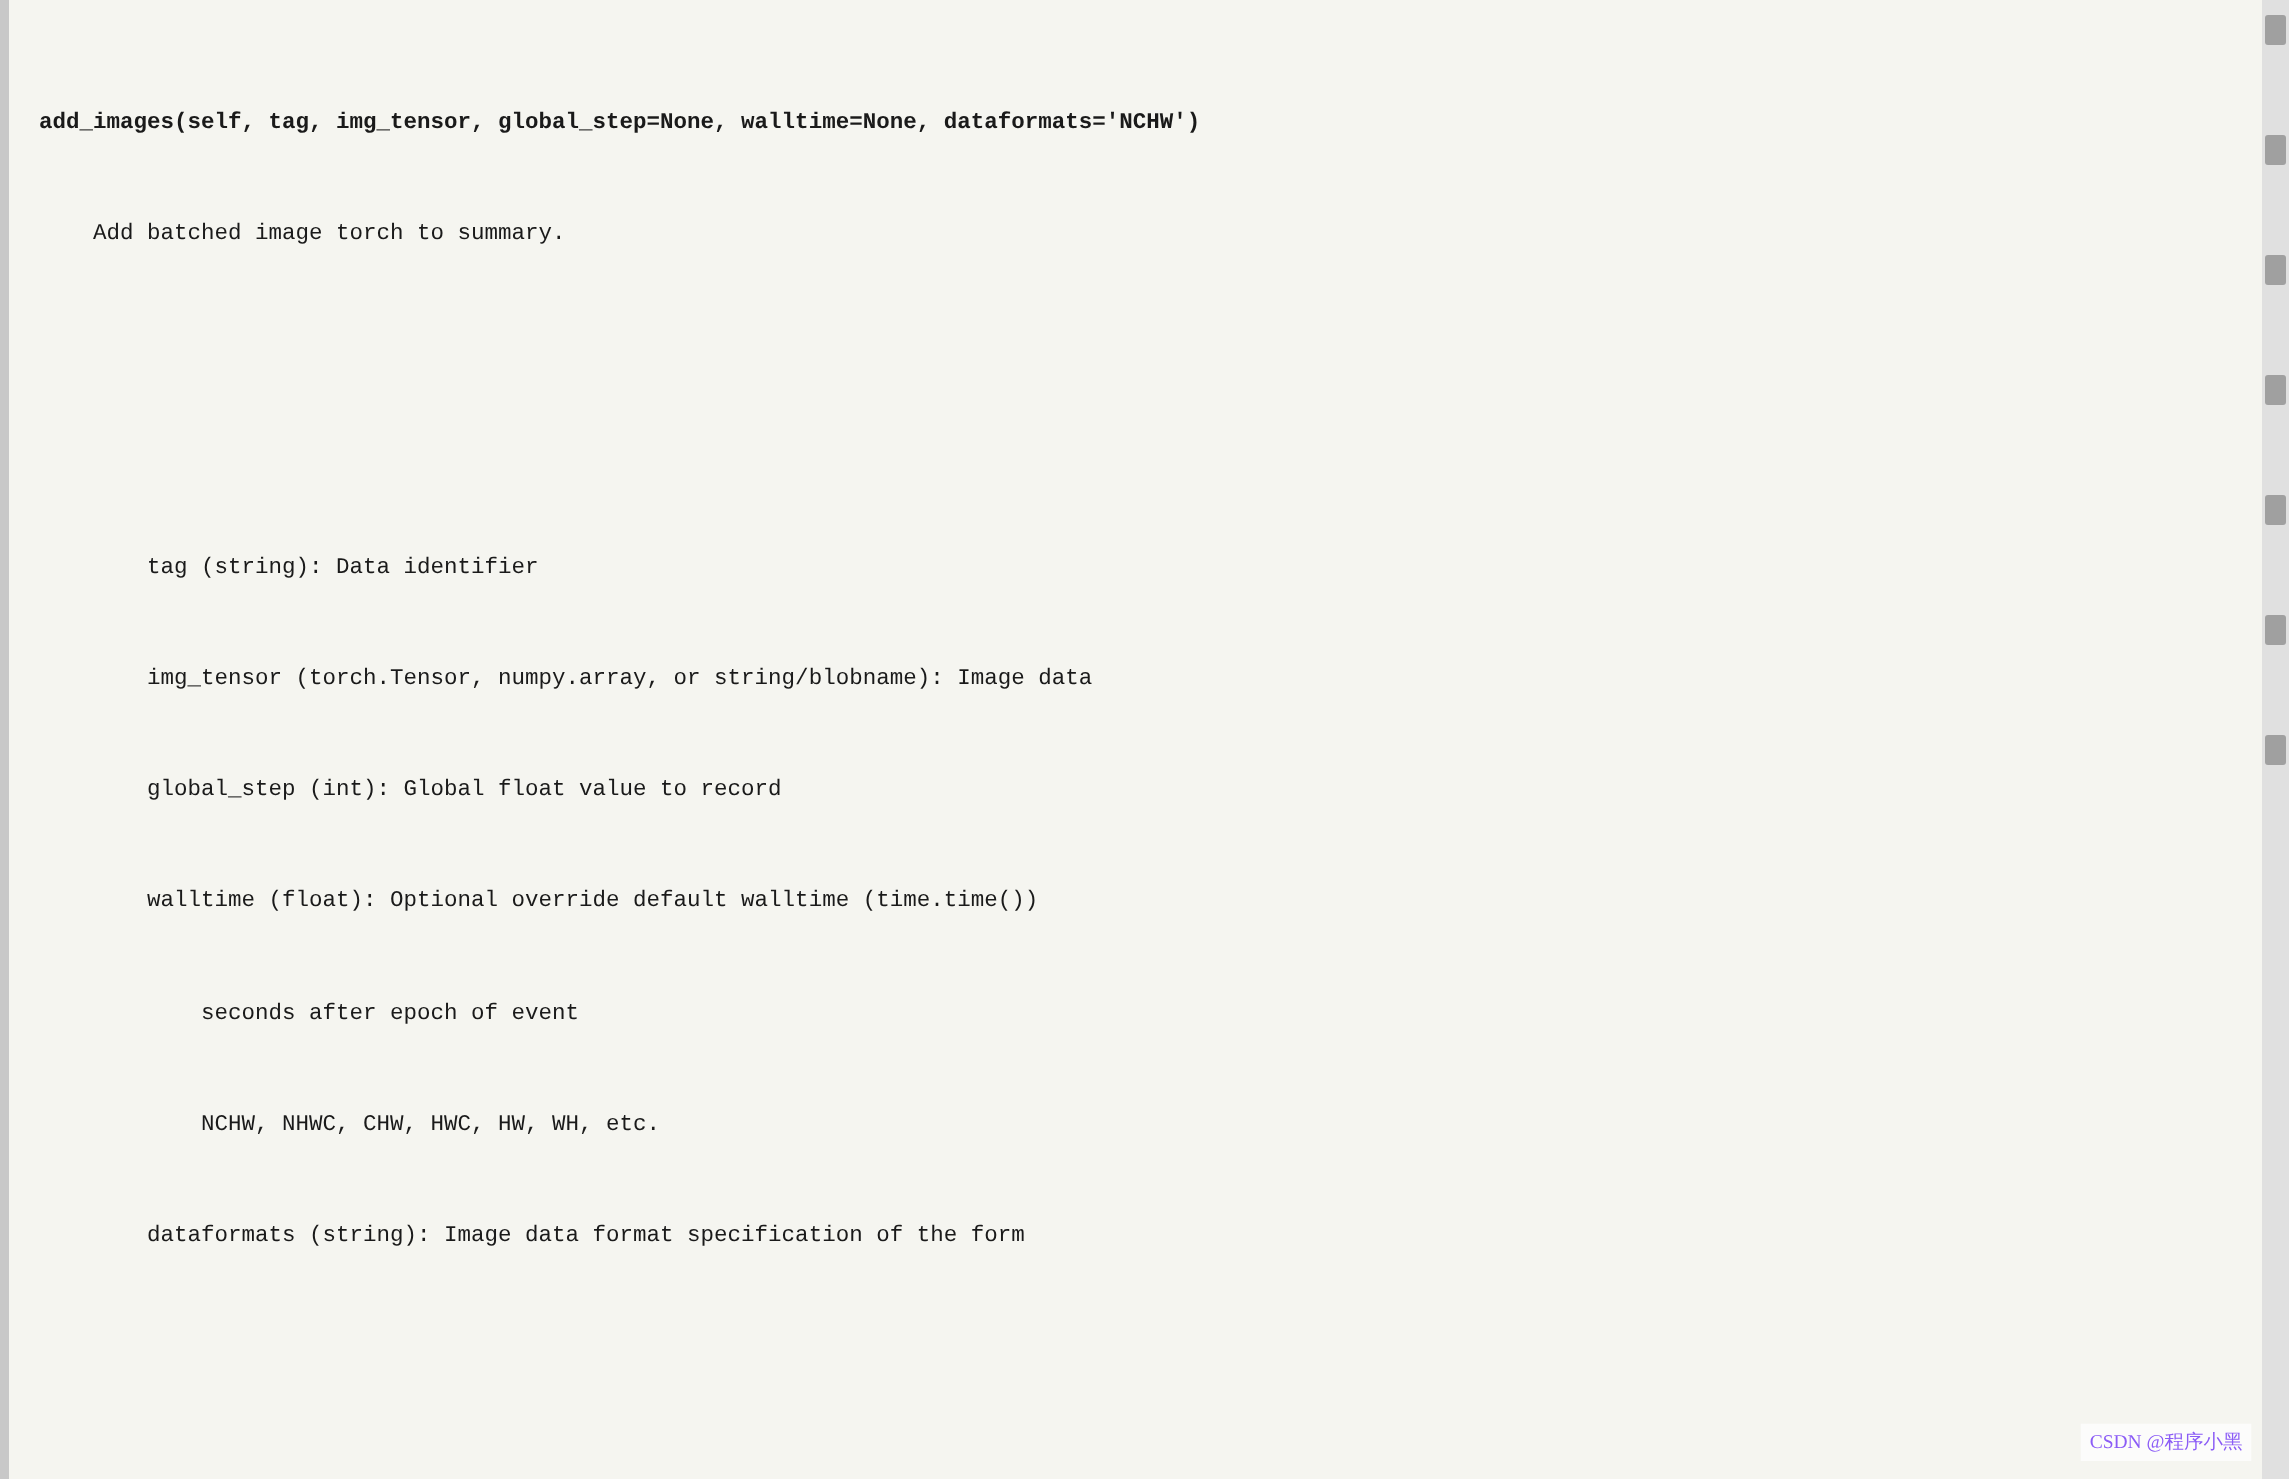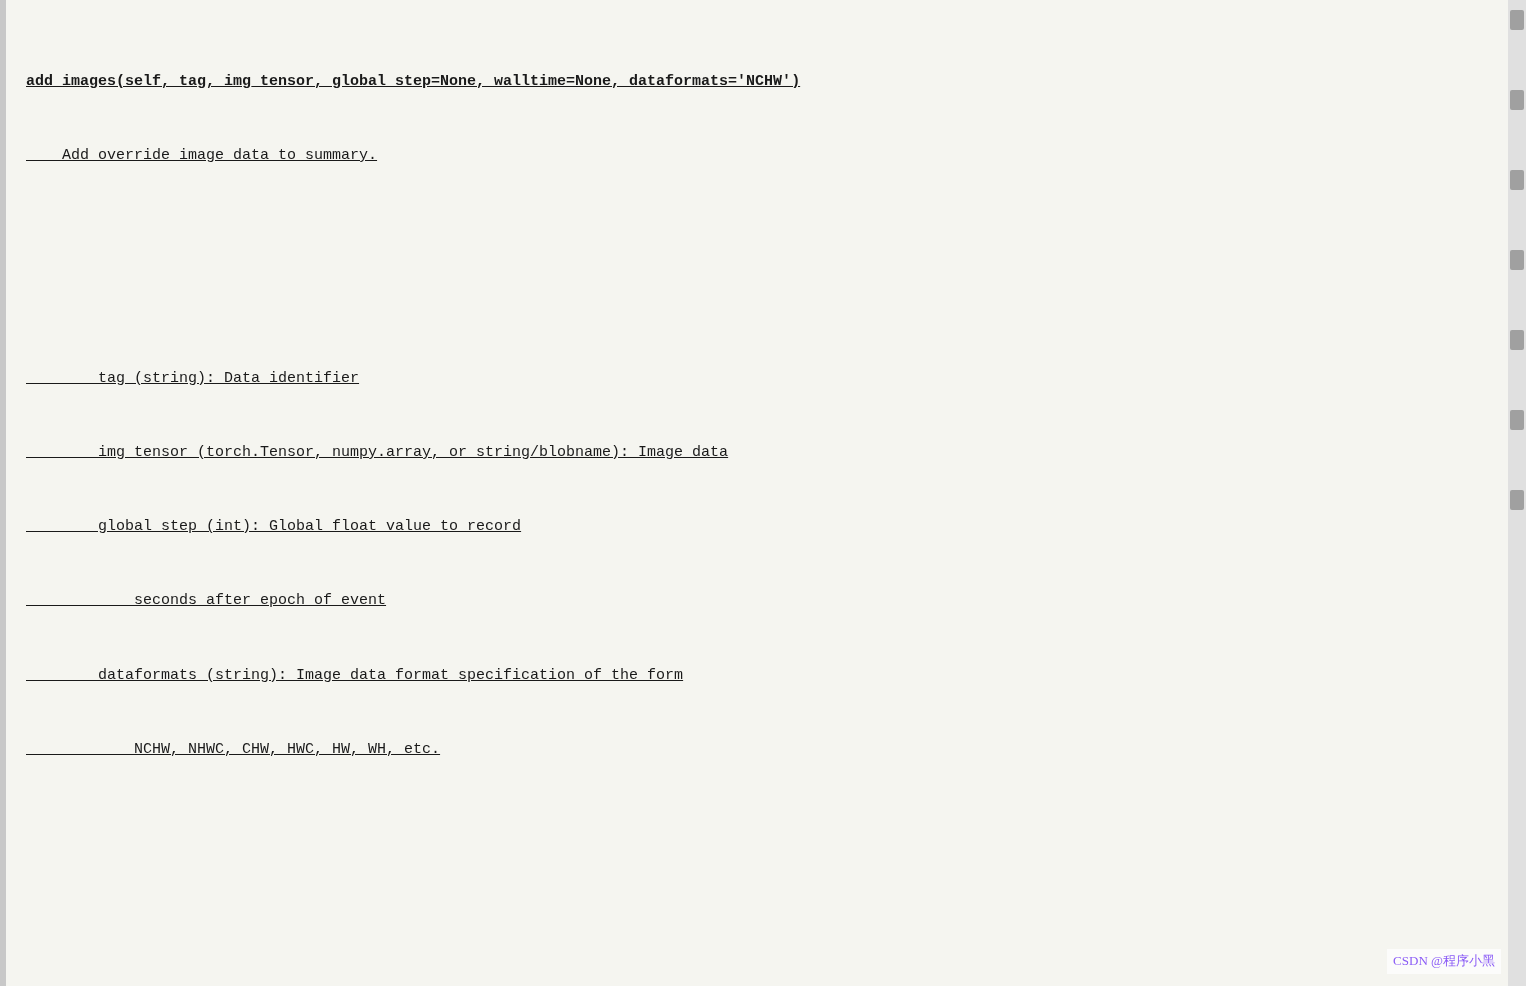--- a/index.html
+++ b/index.html
@@ -76,46 +76,46 @@
       font-family: Liberation Serif, serif;
       font-size: 13px;
       color: #8b5cf6;
       background-color: rgba(255,255,255,0.7);
       padding: 2px 6px;
     }
 
     .line {
       display: block;
       min-height: 1.65em;
-      text-decoration: underline;
     }
 
     .empty-line {
       display: block;
       height: 1.65em;
     }
   </style>
 </head>
 <body>
 
 <div class="page-container">
   <div class="left-bar"></div>
 
   <div class="content-area">
     <div class="code-block">
       <span class="line"><span class="keyword-bold"><strong>add_images</strong>(self, tag, img_tensor, global_step=None, walltime=None, dataformats='NCHW')</span></span>
-      <span class="line">    Add override image data to summary.</span>
+      <span class="line">    Add batched image torch to summary.</span>
       <span class="empty-line"></span>
       <span class="empty-line"></span>
       <span class="line">        tag (string): Data identifier</span>
       <span class="line">        img_tensor (torch.Tensor, numpy.array, or string/blobname): Image data</span>
       <span class="line">        global_step (int): Global float value to record</span>
+      <span class="line">        walltime (float): Optional override default walltime (time.time())</span>
       <span class="line">            seconds after epoch of event</span>
+      <span class="line">            NCHW, NHWC, CHW, HWC, HW, WH, etc.</span>
       <span class="line">        dataformats (string): Image data format specification of the form</span>
-      <span class="line">            NCHW, NHWC, CHW, HWC, HW, WH, etc.</span>
       
       
       
       
       
       
       
       
       
       

